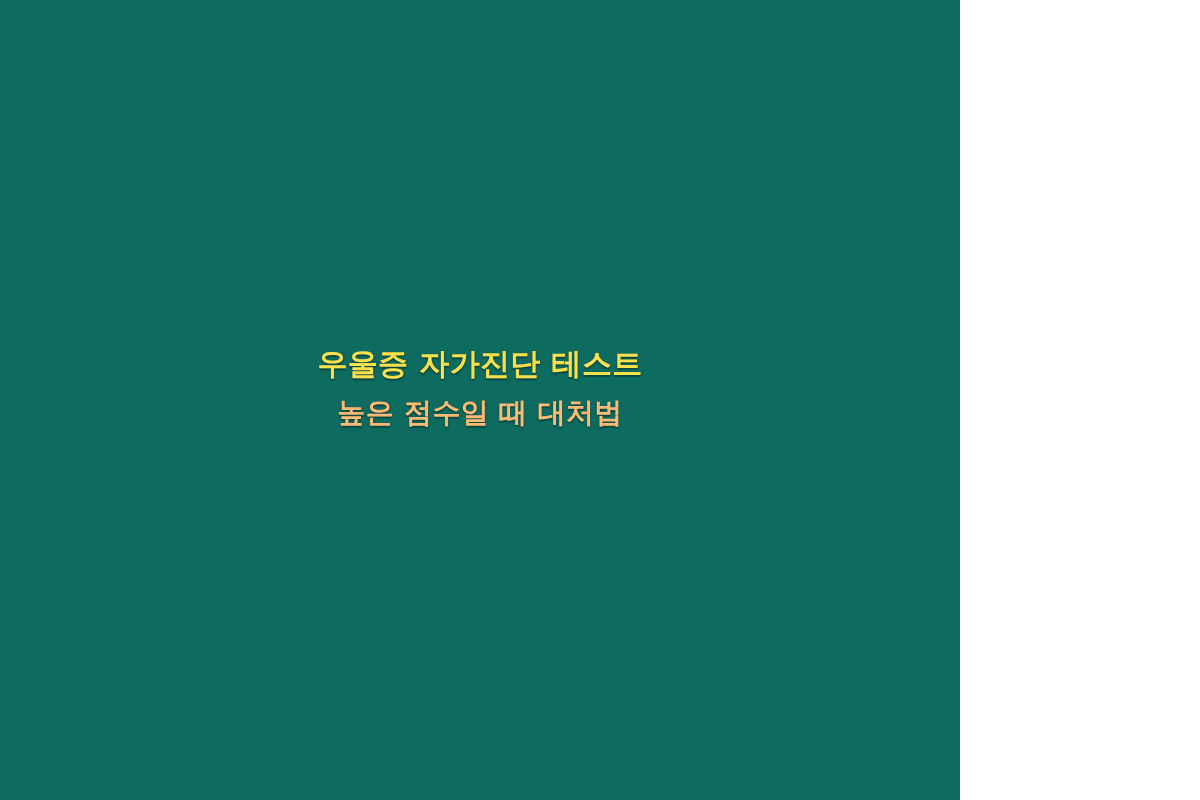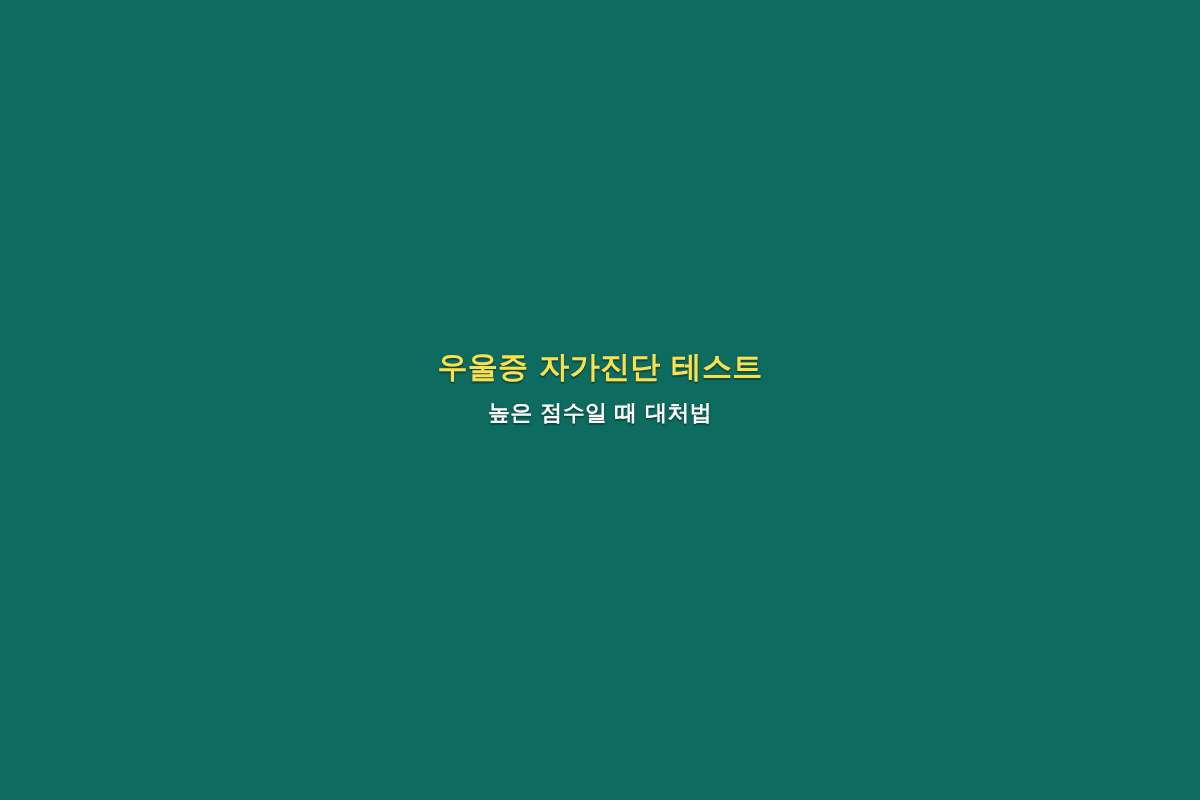--- a/index.html
+++ b/index.html
@@ -11,21 +11,21 @@
   body {
     width: 1200px;
     height: 800px;
     overflow: hidden;
     font-family: "Liberation Sans", "DejaVu Sans", sans-serif;
   }
 
   .poster {
     position: relative;
     box-sizing: border-box;
-    width: 1200px;
+    width: 960px;
     height: 800px;
     display: flex;
     flex-direction: column;
     align-items: center;
     justify-content: center;
     background: #0E6B60;
     overflow: hidden;
   }
 
   
@@ -71,17 +71,17 @@
 </style>
 </head>
 <body>
 
 <div class="poster" style="background: rgb(14, 107, 96);">
 
   <div class="headline">
 
     <span class="headline-line line-1" style="color: rgb(251, 224, 78); font-size: 30px;">우울증 자가진단 테스트</span>
 
-    <span class="headline-line line-2" style="color: #ffffff; font-size: 22px;">높은 점수일 때 대처법</span>
+    <span class="headline-line line-2" style="color: #fdba74; font-size: 28px;">높은 점수일 때 대처법</span>
 
   </div>
 
 </div>
 
 </body></html>

